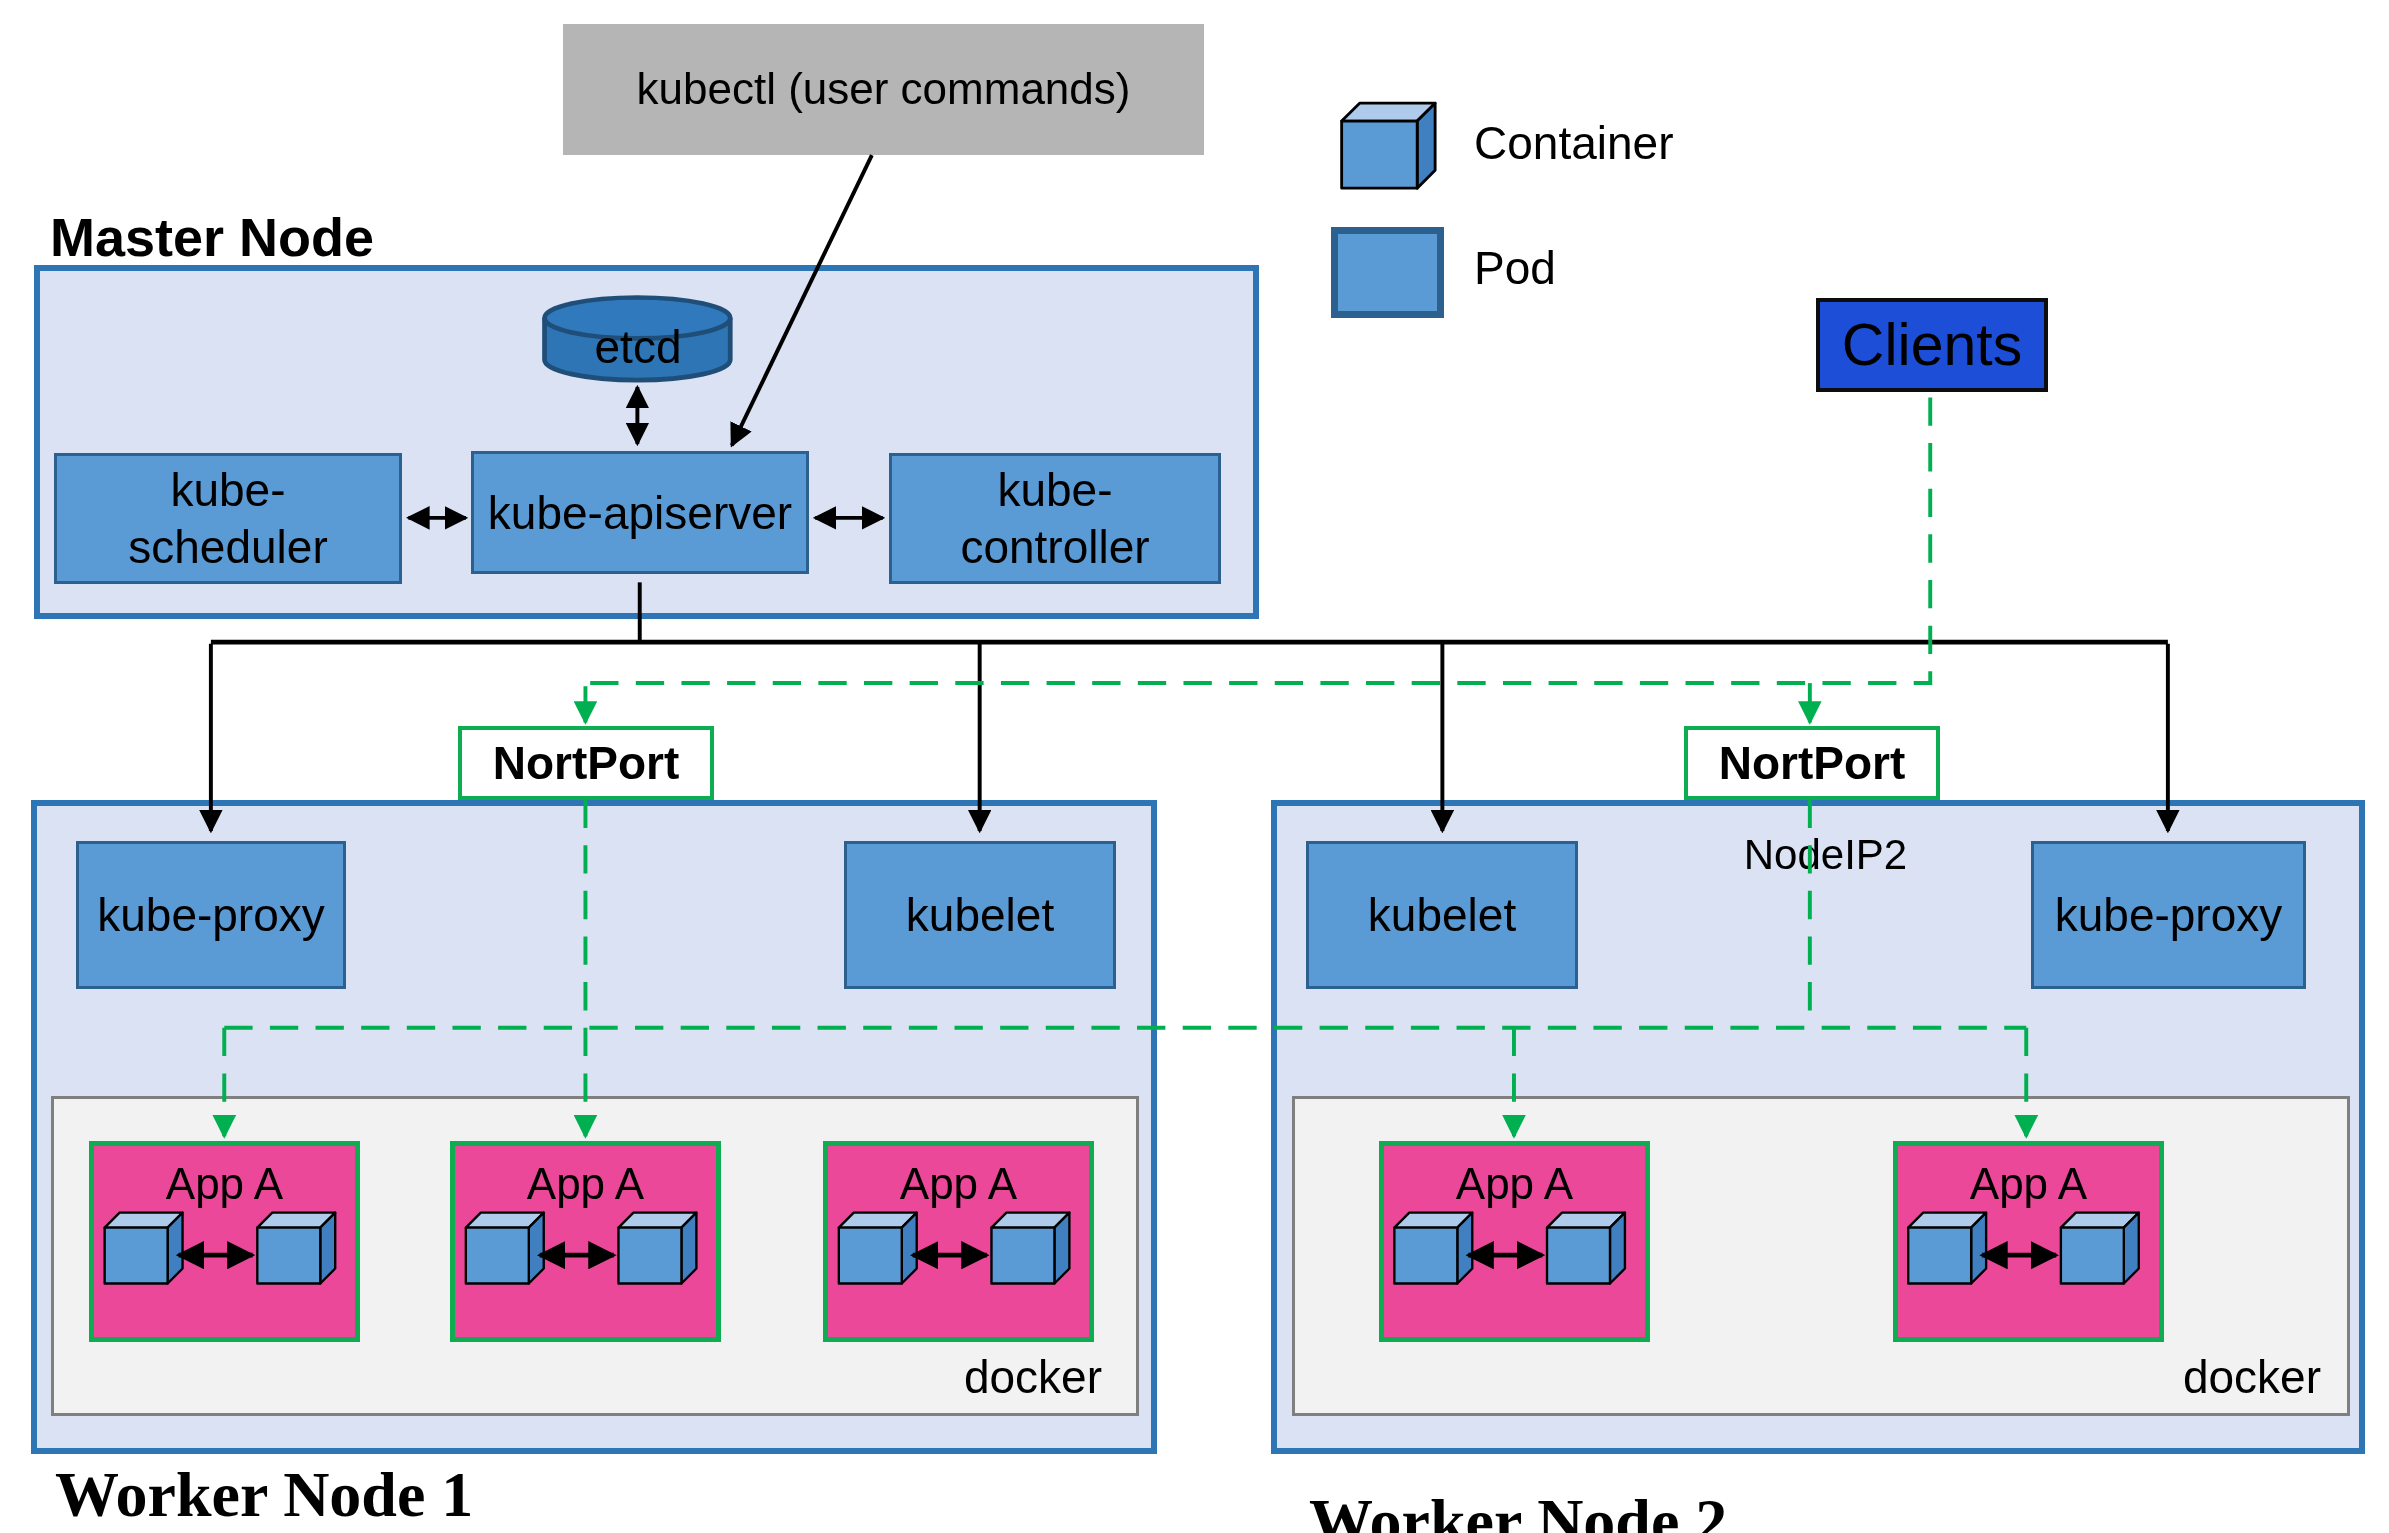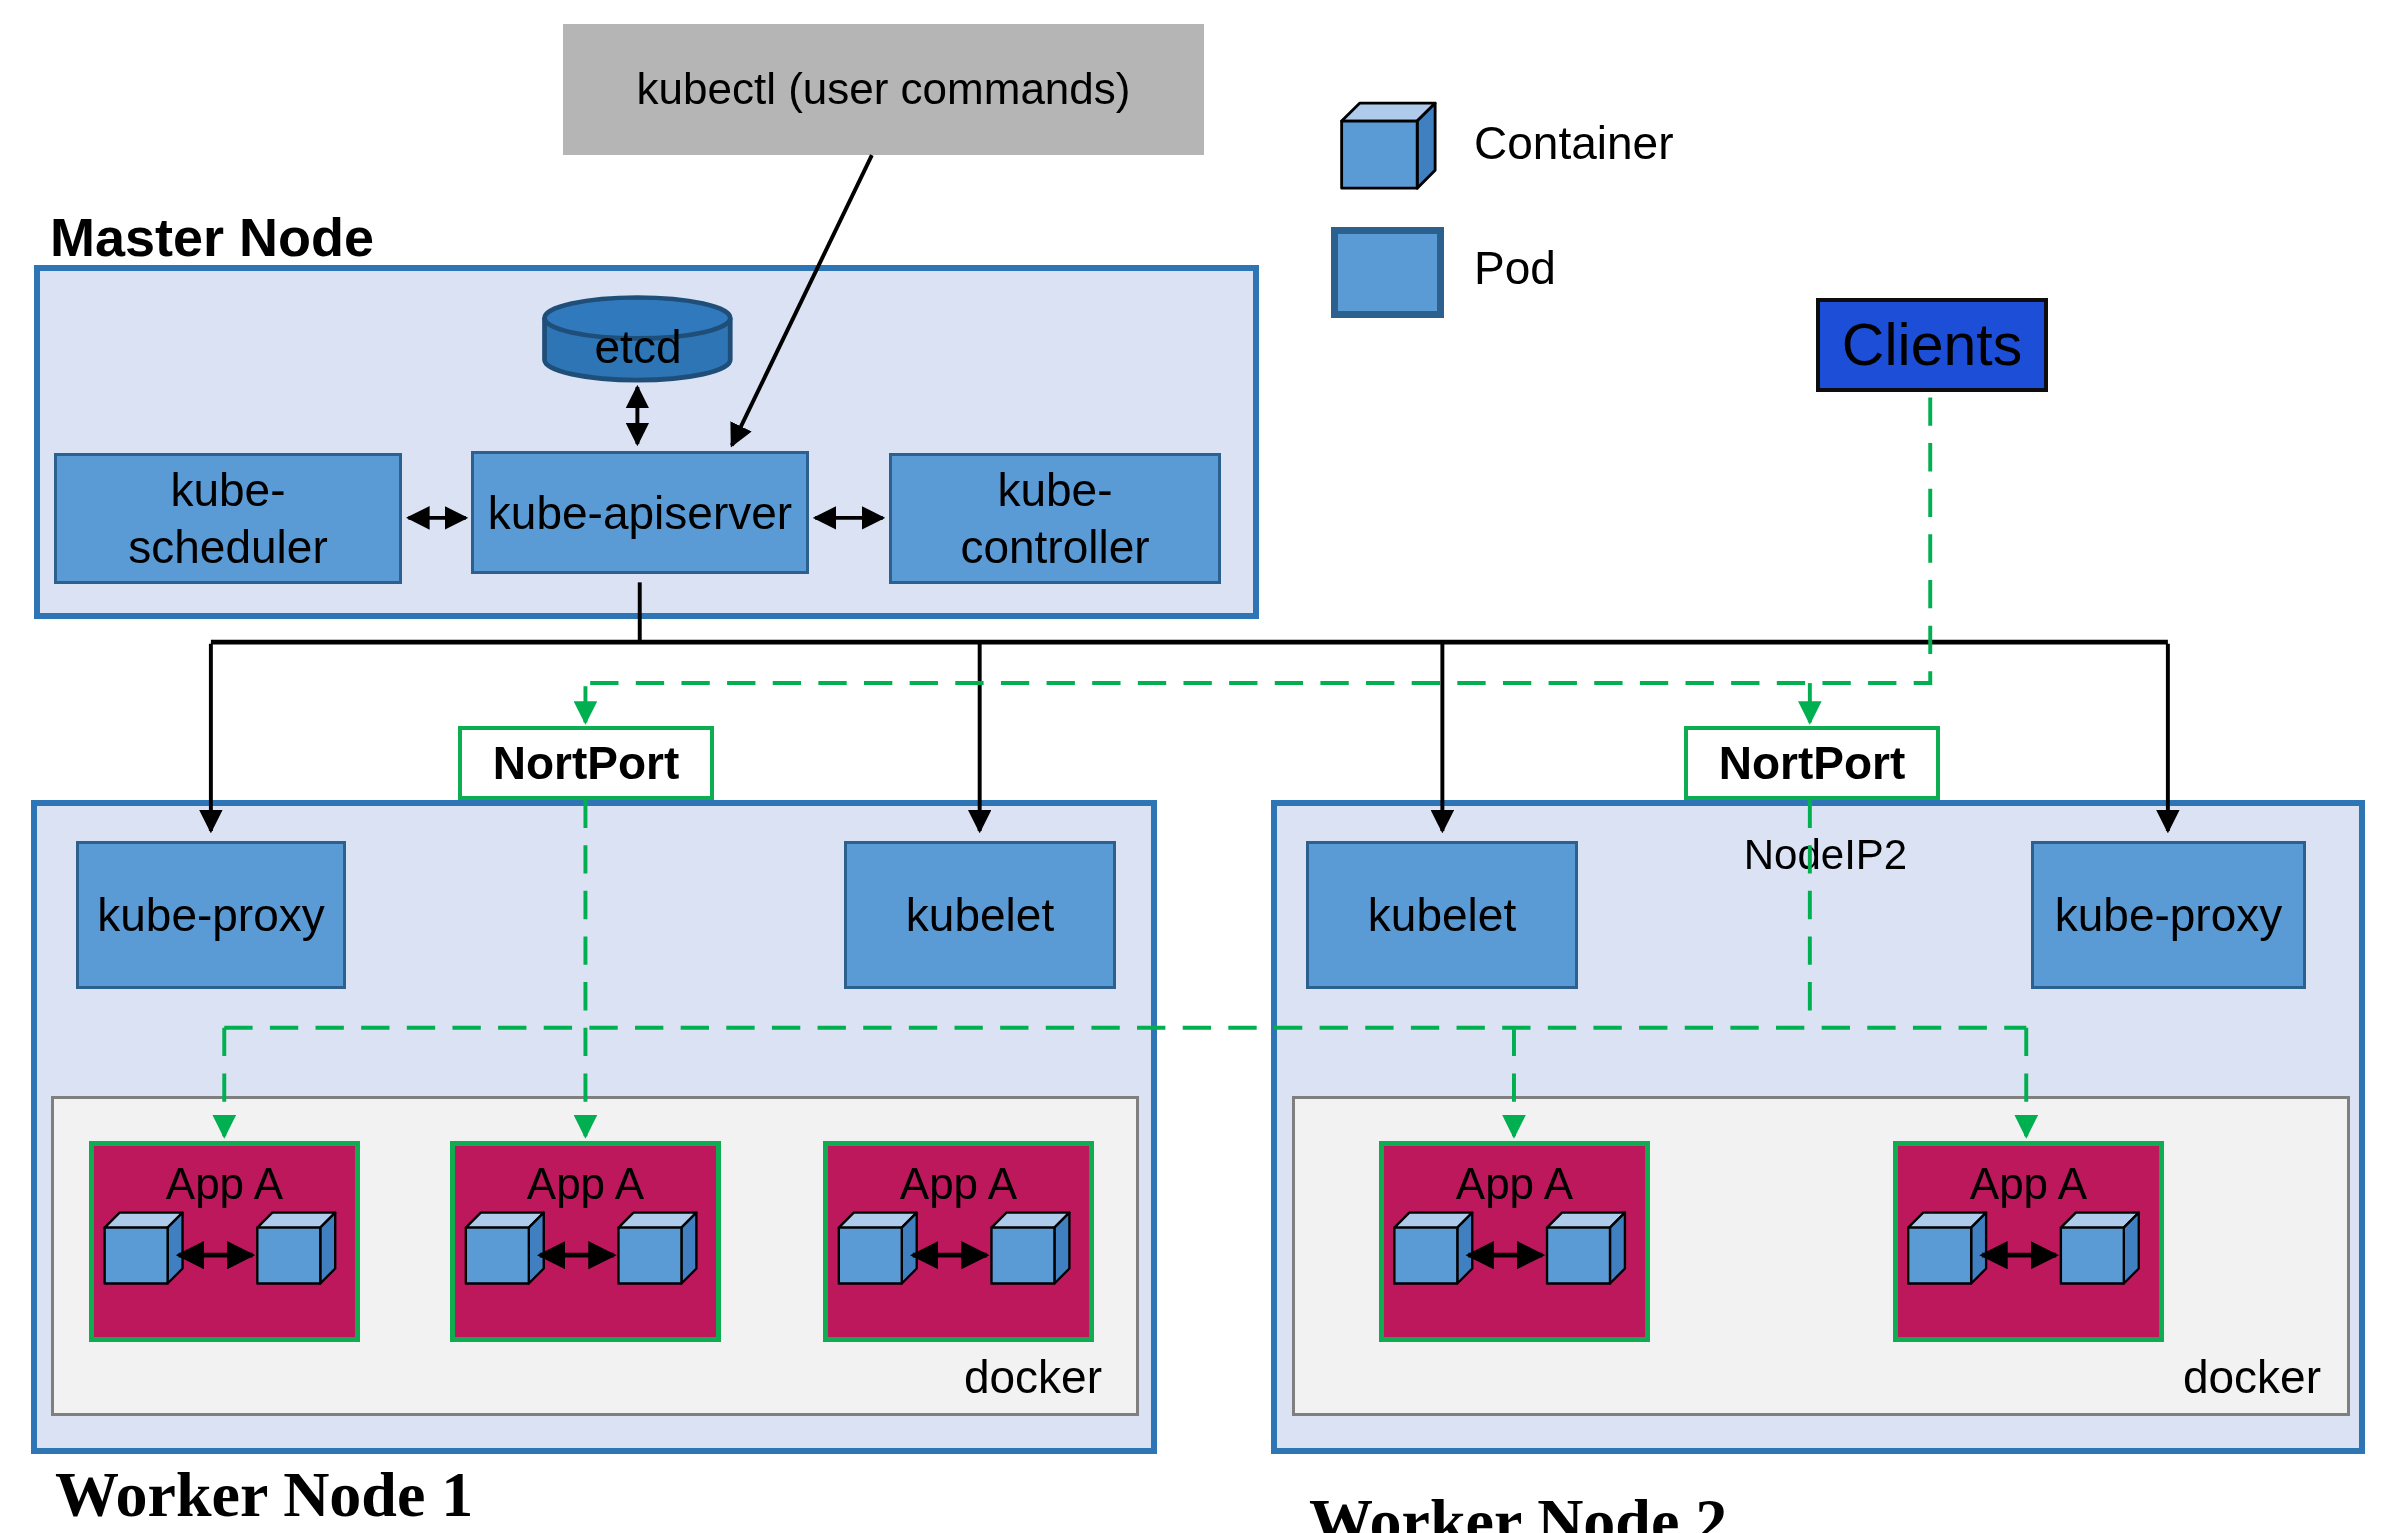--- a/index.html
+++ b/index.html
@@ -11,21 +11,21 @@
   .two-line{white-space:pre-line;line-height:1.22;}
   .node{background:#dbe2f3;border:6.3px solid #2e75b6;}
   .master-title{font-size:54px;font-weight:bold;}
   .worker-title{font-family:Liberation Serif, serif;font-size:64px;font-weight:bold;}
   .kubectl{background:#b5b5b5;font-size:44px;}
   .clients{background:#1d4ed8;border:4.7px solid #0d0d0d;font-size:59px;}
   .nortport{background:#ffffff;border:4.7px solid #0ead52;font-size:46px;font-weight:bold;}
   .nodeip{font-size:42px;}
   .docker-area{background:#f2f2f2;border:3.1px solid #7f7f7f;}
   .docker-label{font-size:46px;text-align:right;}
-  .pod-box{background:#be185d;border:5.5px solid #0ead52;font-size:44px;
+  .pod-box{background:#ec4899;border:5.5px solid #0ead52;font-size:44px;
            display:flex;justify-content:center;align-items:flex-start;padding-top:12.6px;}
   .legend-label{font-size:46px;}
   .etcd-label{font-size:46px;}
   svg.overlay{position:absolute;left:0;top:0;z-index:6;pointer-events:none;}
   .lift{z-index:2;}
 </style>
 </head>
 <body>
 
 <div class="canvas">

